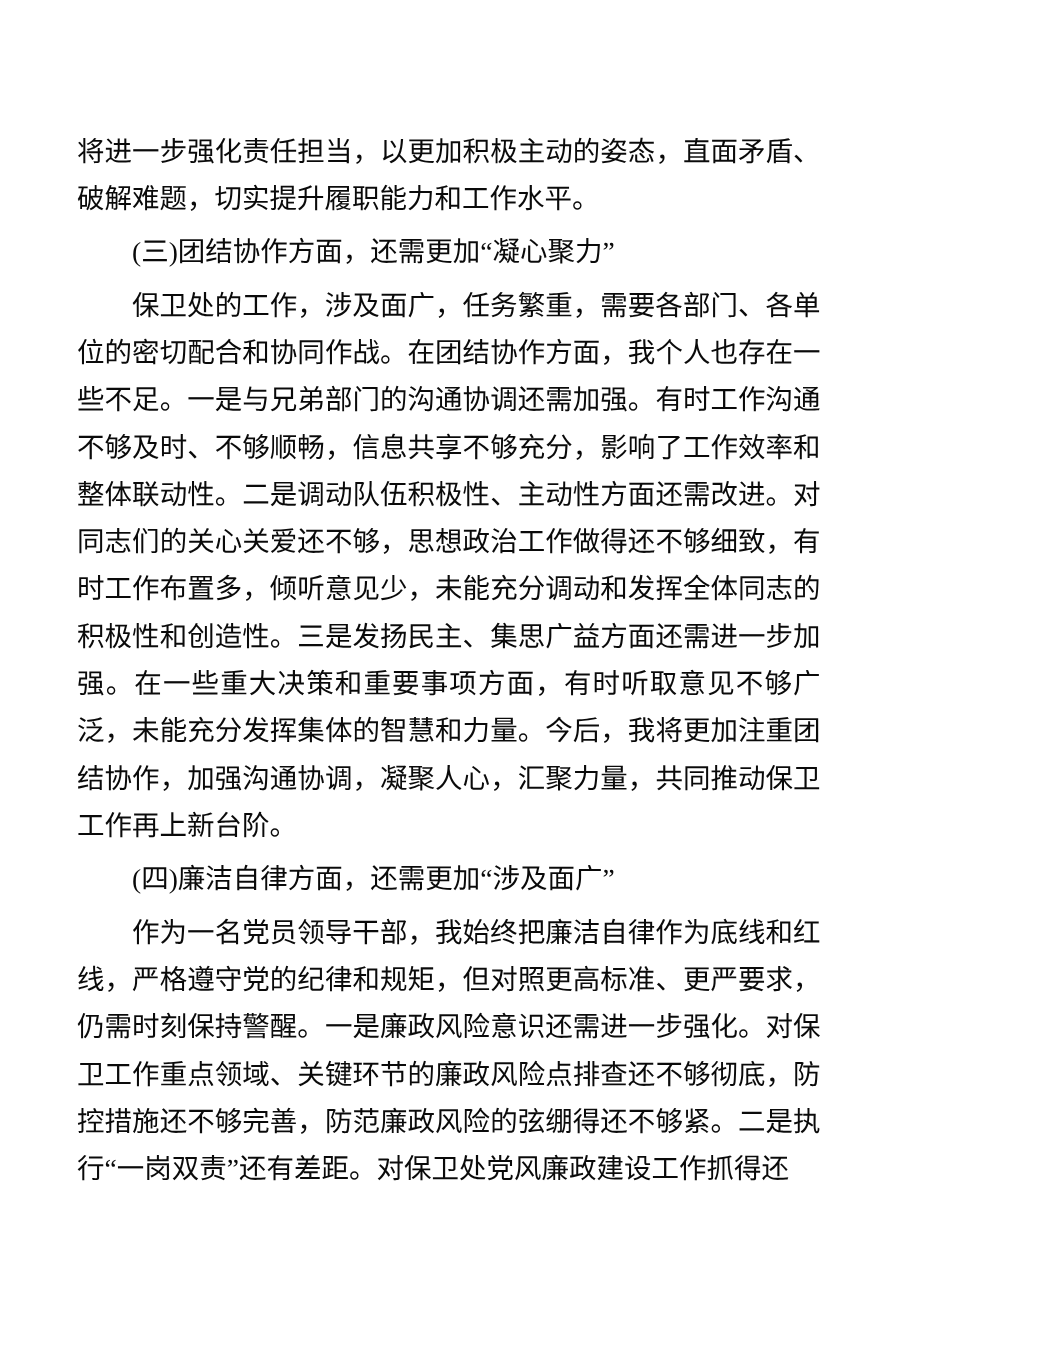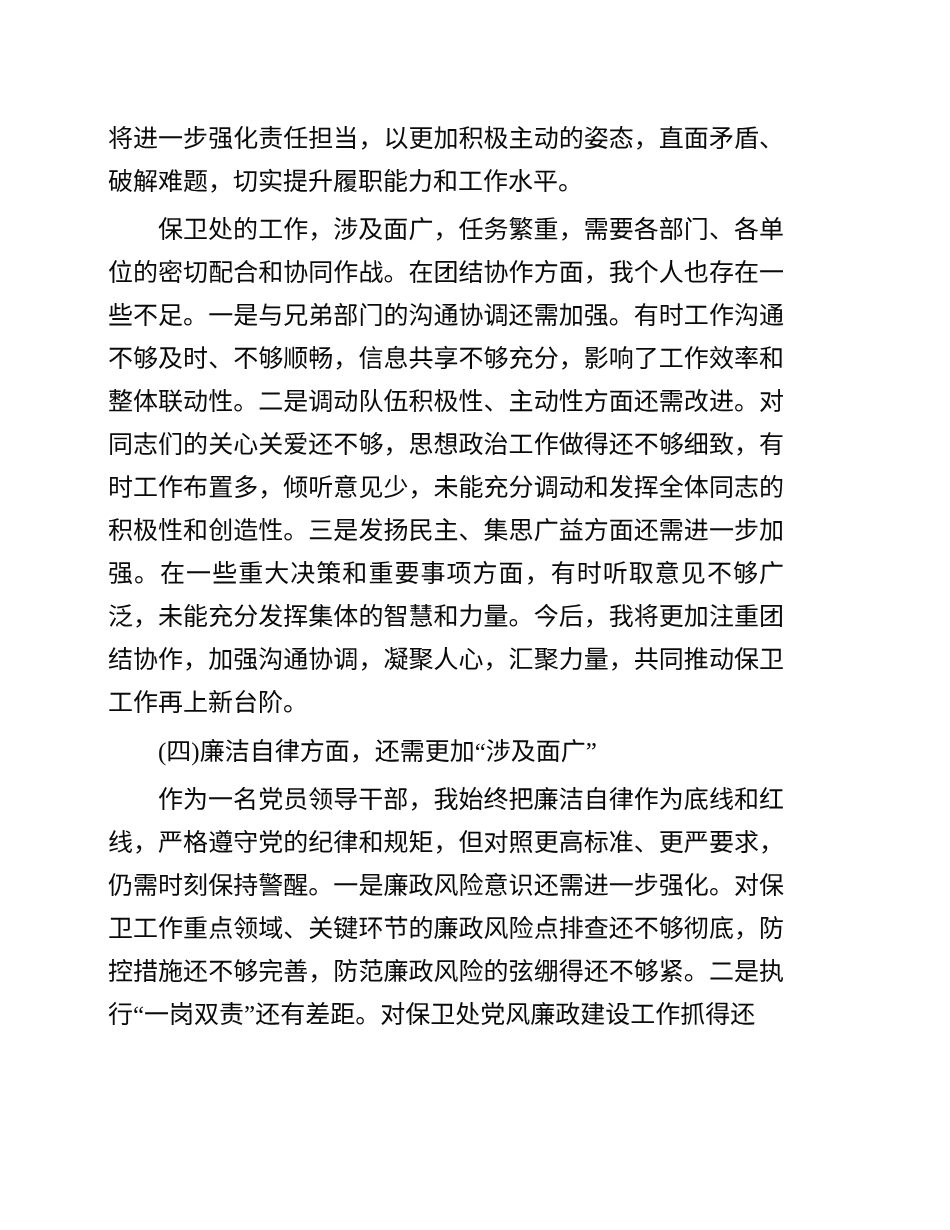--- a/index.html
+++ b/index.html
@@ -10,21 +10,21 @@
     width: 950px;
     height: 1230px;
     background: #ffffff;
     overflow: hidden;
   }
   .page {
     box-sizing: border-box;
     width: 950px;
     height: 1230px;
     background: #ffffff;
-    padding: 111px 136px 0 108px;
+    padding: 111px 136px 0 70px;
     overflow: hidden;
   }
   .doc {
     width: 676px;
     font-family: "Liberation Serif", "DejaVu Serif", serif;
     font-size: 25px;
     line-height: 43px;
     color: #0a0a0a;
     text-align: justify;
     letter-spacing: 0;
@@ -42,17 +42,18 @@
     text-indent: 2em;
     font-weight: normal;
   }
 </style>
 </head>
 <body>
 
 <div class="page">
   <div class="doc">
     <p class="block no-indent">将进一步强化责任担当，以更加积极主动的姿态，直面矛盾、破解难题，切实提升履职能力和工作水平。</p>
+    <p class="block heading">(三)团结协作方面，还需更加“凝心聚力”</p>
     <p class="block indent">保卫处的工作，涉及面广，任务繁重，需要各部门、各单位的密切配合和协同作战。在团结协作方面，我个人也存在一些不足。一是与兄弟部门的沟通协调还需加强。有时工作沟通不够及时、不够顺畅，信息共享不够充分，影响了工作效率和整体联动性。二是调动队伍积极性、主动性方面还需改进。对同志们的关心关爱还不够，思想政治工作做得还不够细致，有时工作布置多，倾听意见少，未能充分调动和发挥全体同志的积极性和创造性。三是发扬民主、集思广益方面还需进一步加强。在一些重大决策和重要事项方面，有时听取意见不够广泛，未能充分发挥集体的智慧和力量。今后，我将更加注重团结协作，加强沟通协调，凝聚人心，汇聚力量，共同推动保卫工作再上新台阶。</p>
     <p class="block heading">(四)廉洁自律方面，还需更加“涉及面广”</p>
     <p class="block indent">作为一名党员领导干部，我始终把廉洁自律作为底线和红线，严格遵守党的纪律和规矩，但对照更高标准、更严要求，仍需时刻保持警醒。一是廉政风险意识还需进一步强化。对保卫工作重点领域、关键环节的廉政风险点排查还不够彻底，防控措施还不够完善，防范廉政风险的弦绷得还不够紧。二是执行“一岗双责”还有差距。对保卫处党风廉政建设工作抓得还</p>
   </div>
 </div>
 
 </body></html>

